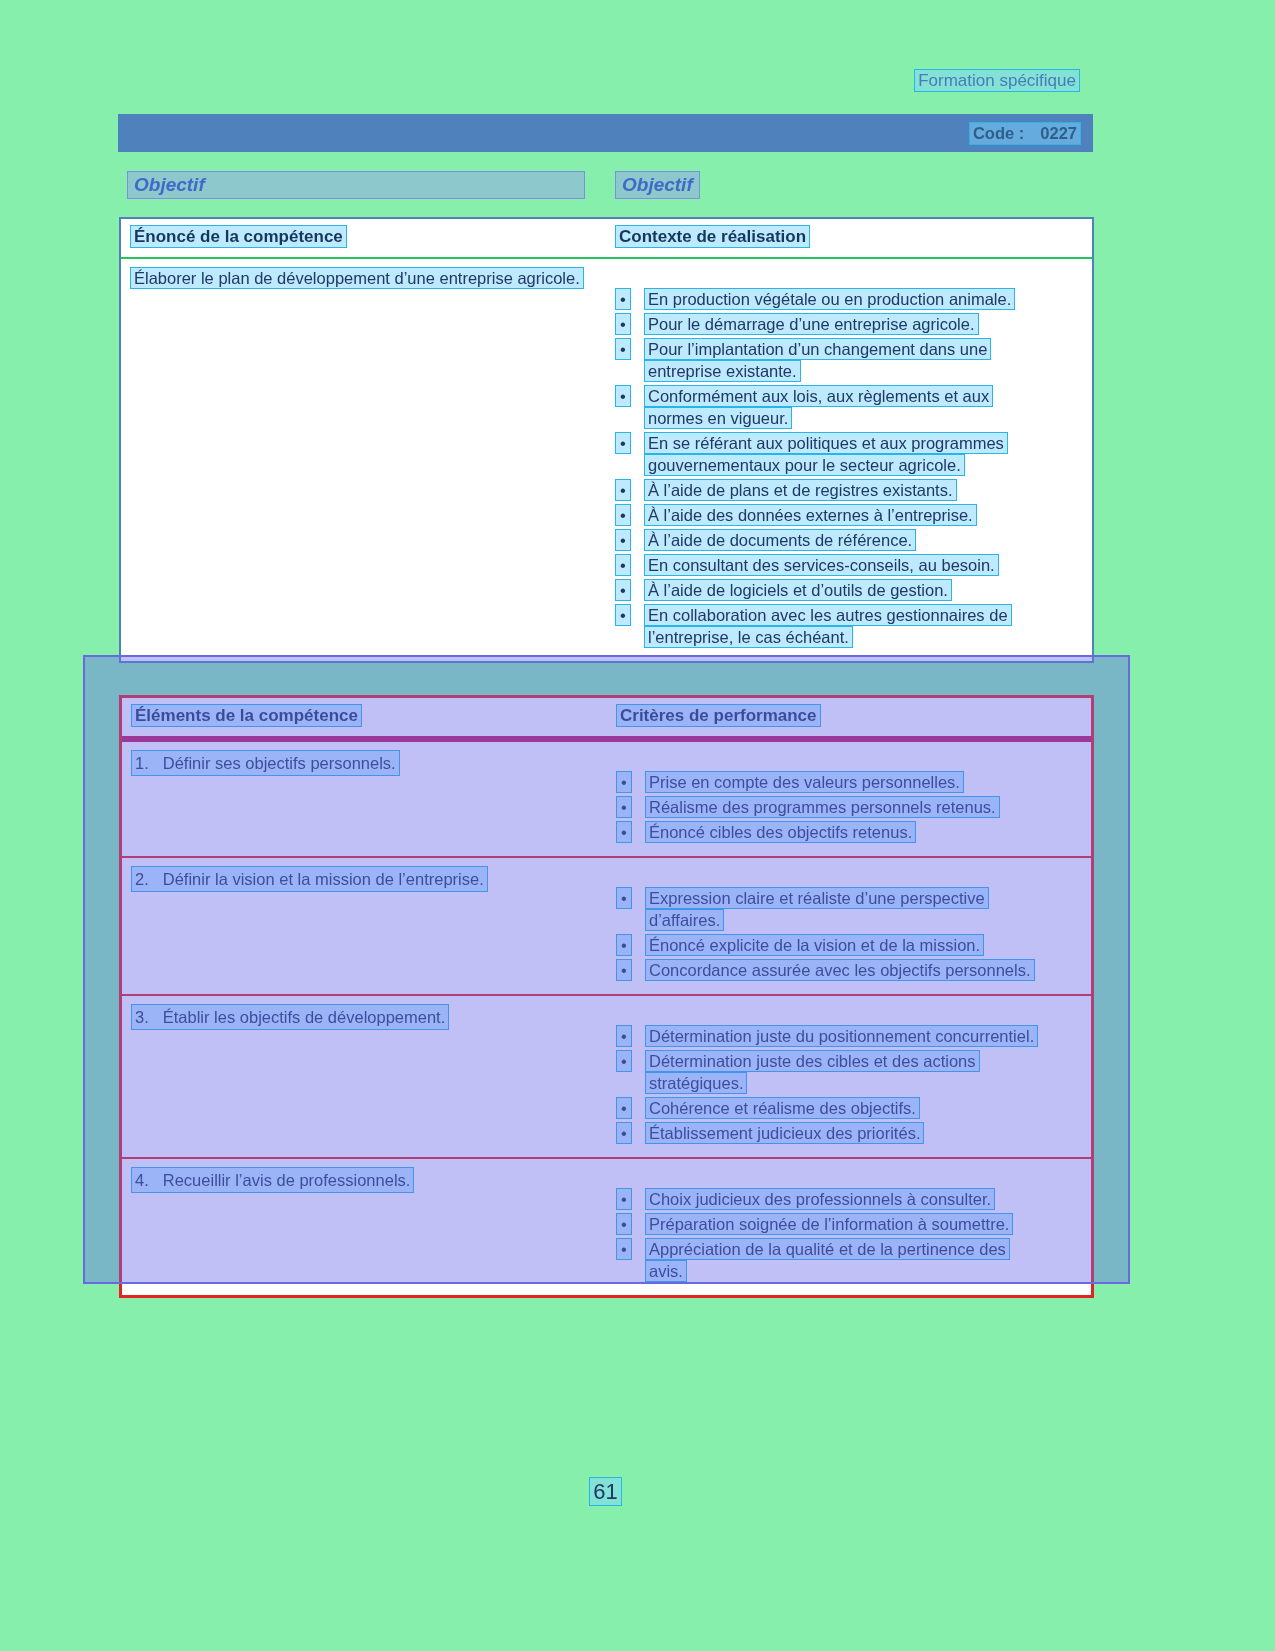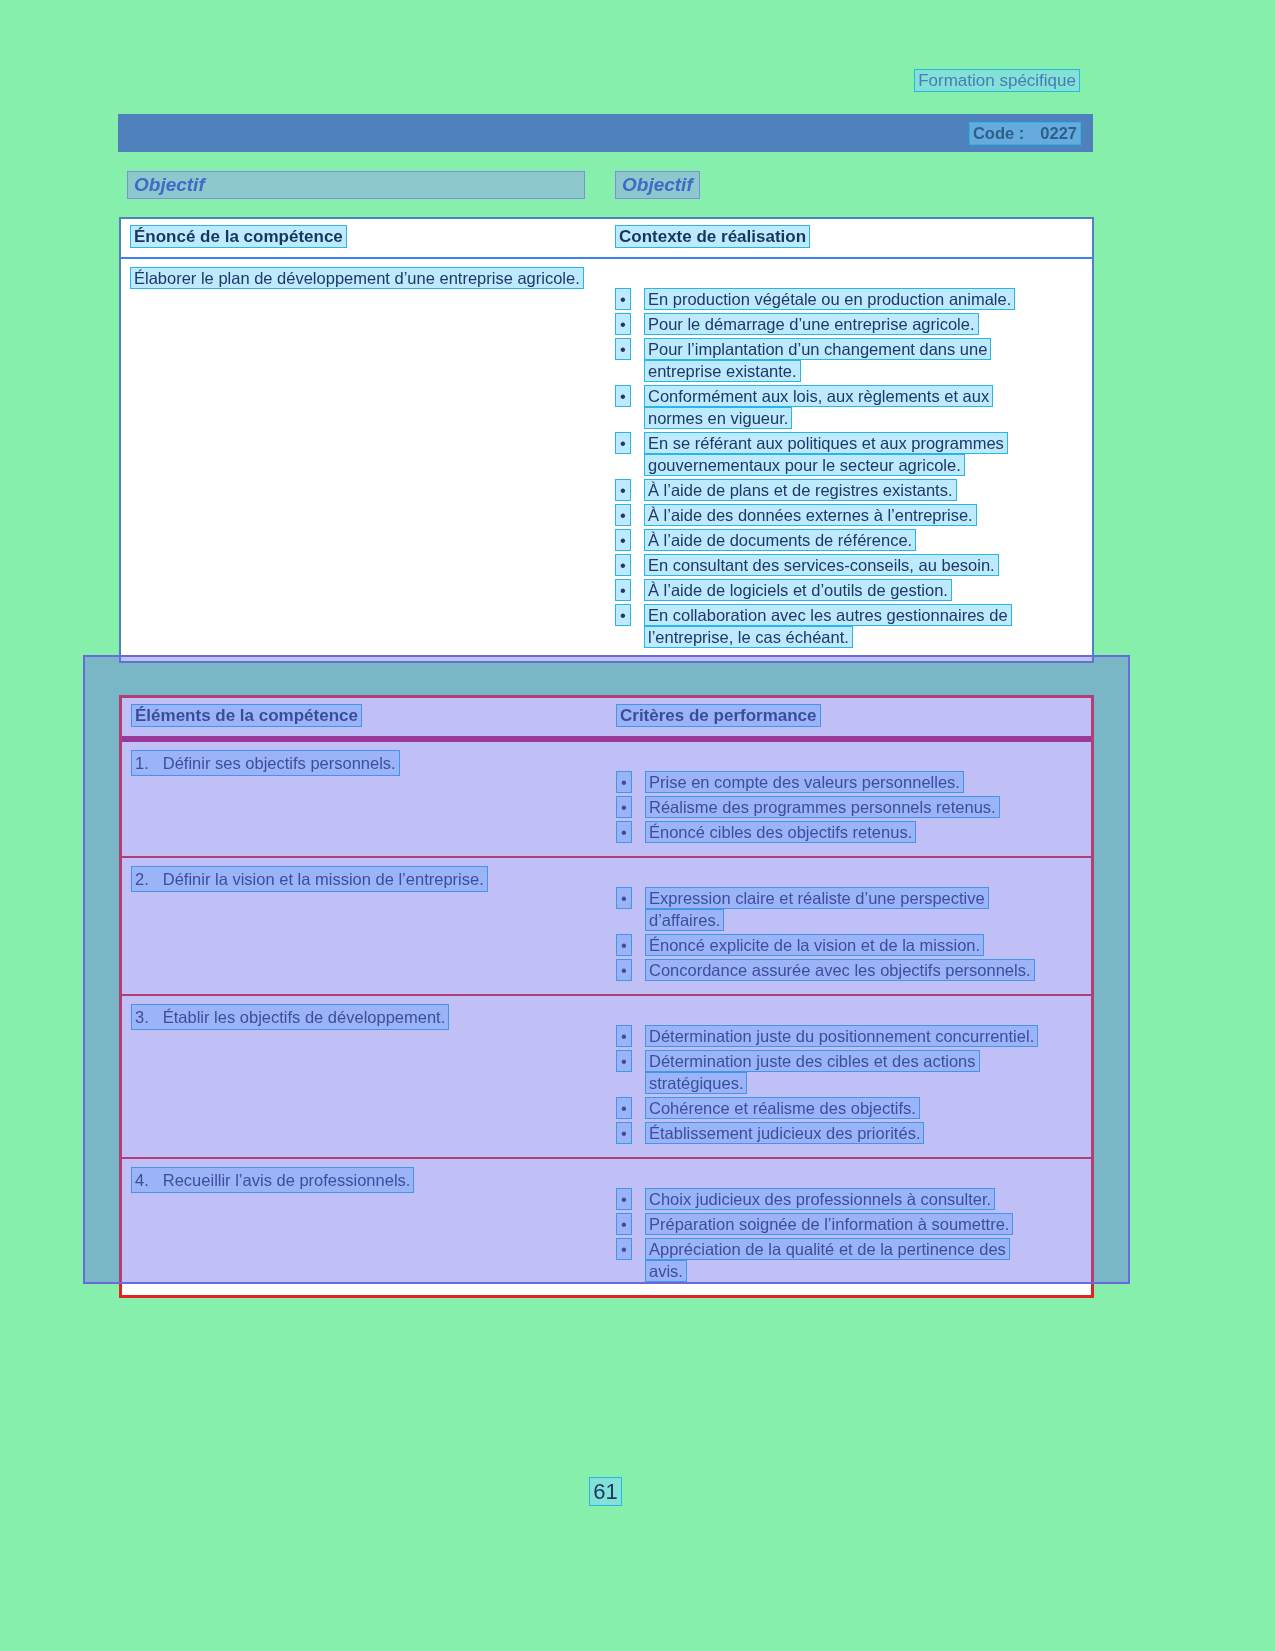--- a/index.html
+++ b/index.html
@@ -41,21 +41,21 @@
   .band-objectif { position:absolute; left:0; top:0; width:458px; }
   .band-standard { position:absolute; left:488px; top:0; }
   .h-word { font-size:19px; font-weight:bold; font-style:italic; color:#4169c8; }
 
   
   .tbl { position:absolute; left:119px; width:975px; background:#ffffff; }
   .table1 { top:217px; border:2px solid #4f81bd; }
   .table2 { top:695px; border:3px solid #e32222; }
 
   .trow { display:grid; grid-template-columns: 485px 1fr; }
-  .thead-blue { border-bottom:2px solid #3b82f6; }
+  .thead-blue { border-bottom:2px solid #22c55e; }
   .thead-red  { border-bottom:6px solid #be185d; }
   .rrow { border-bottom:2px solid #e32222; }
   .rrow:last-child { border-bottom:none; }
 
   .cell { padding:8px 9px 10px 9px; }
   .cell-right { padding:8px 44px 10px 8px;margin-top:19px; }
   .th-text { font-size:17px; font-weight:bold; color:#17365d; }
 
   ul.blist { list-style:none; }
   ul.blist li { position:relative; padding-left:30px; margin:2px 0 3px 0; }

